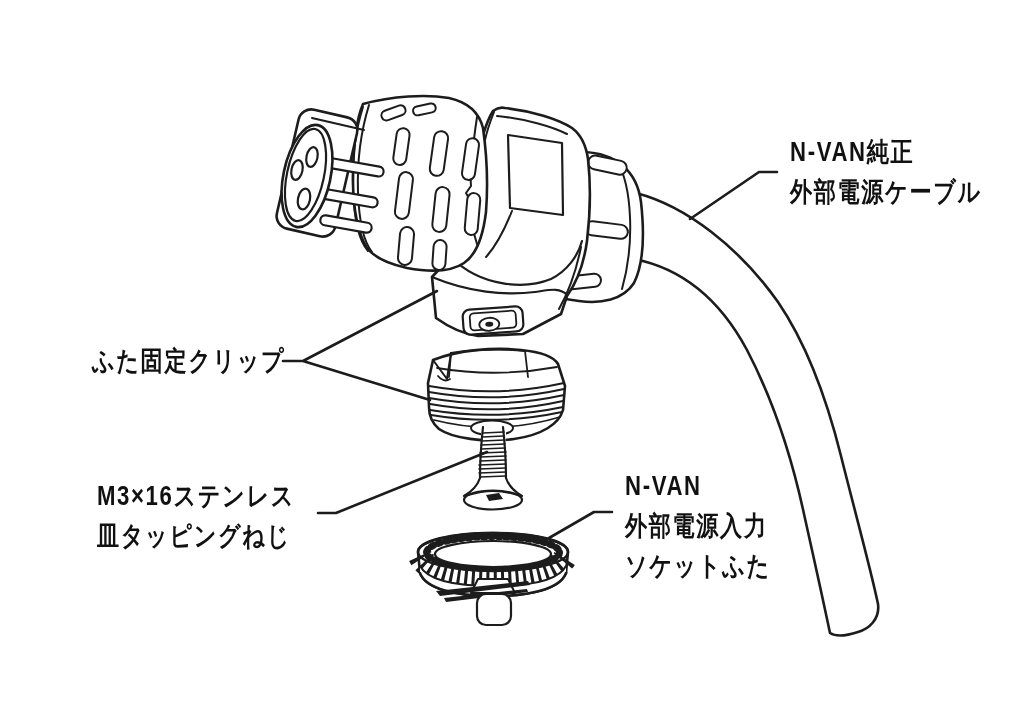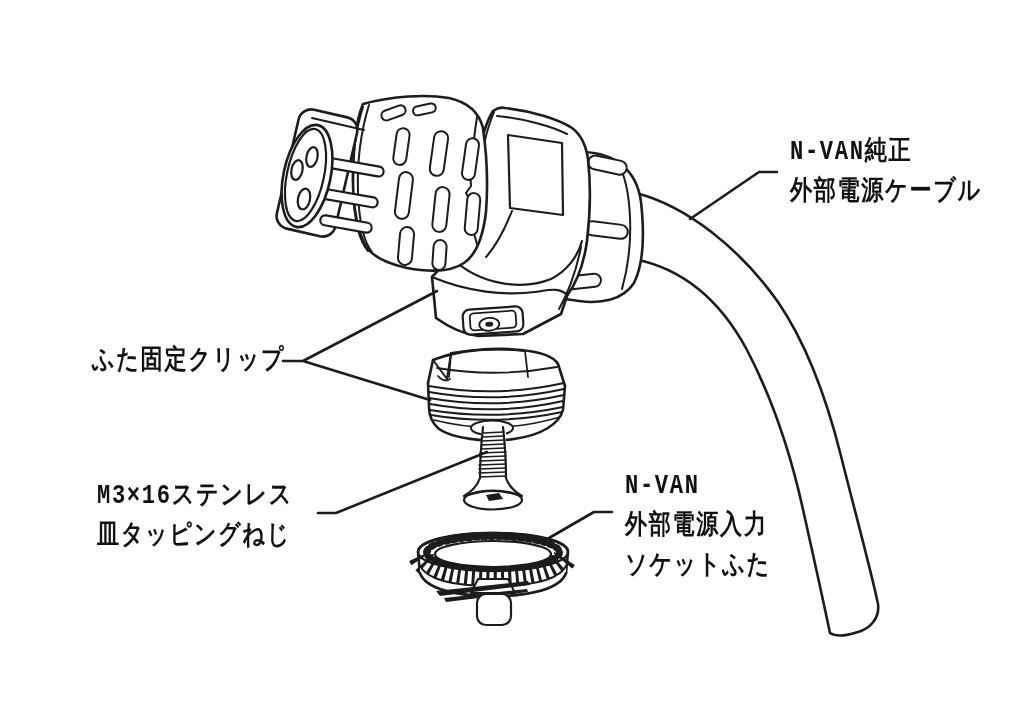--- a/index.html
+++ b/index.html
@@ -2,21 +2,21 @@
 <html style="--background: #ffffff; --line-color: #1c1c1c; --text-color: #111111;"><head>
 <meta charset="utf-8">
 <title>Diagram</title>
 <style>
   html,body{margin:0;padding:0;}
   .canvas{
     position:relative;
     width:1016px;height:721px;
     background:var(--background,#fff);
     overflow:hidden;
-    font-family:Liberation Mono, monospace;
+    font-family:Liberation Sans, sans-serif;
     color:var(--text-color,#111);
   }
   .drawing{position:absolute;left:0;top:0;color:var(--line-color,#1c1c1c);}
   .lbl{
     position:absolute;
     font-weight:700;
     font-size:27px;
     line-height:40px;
     letter-spacing:2px;
     white-space:nowrap;

